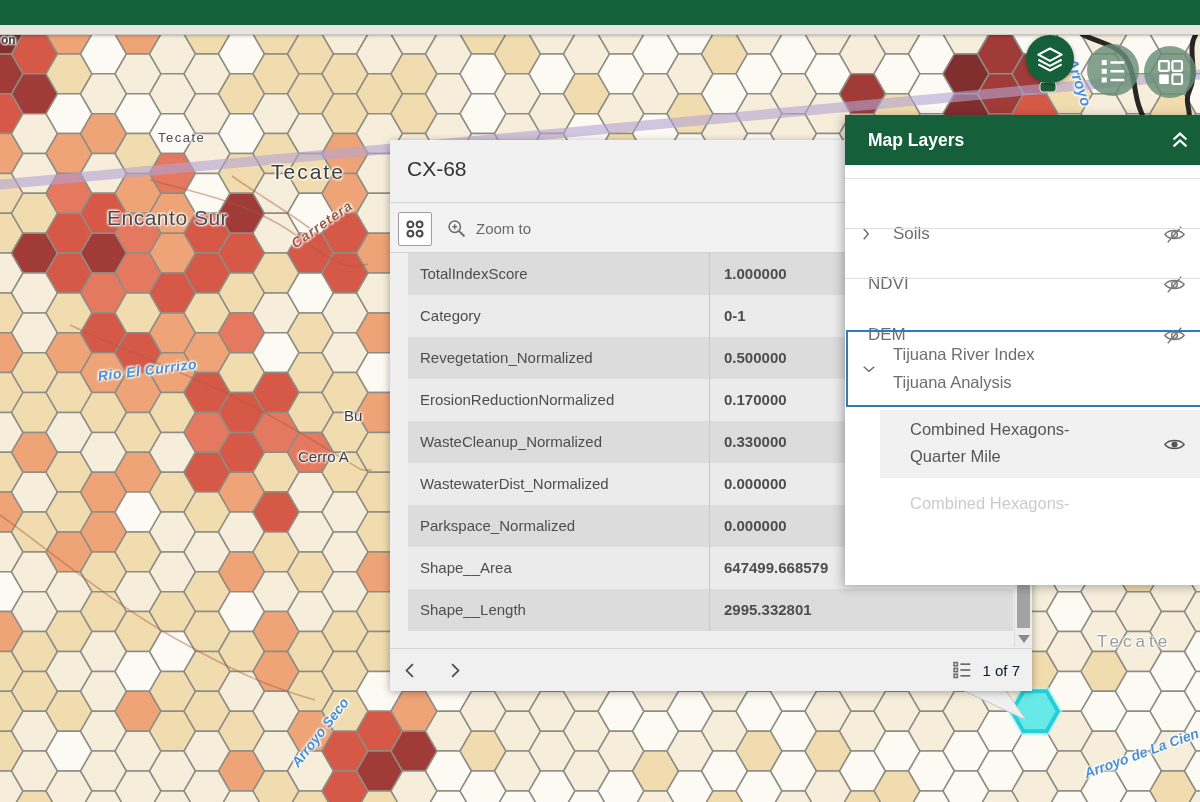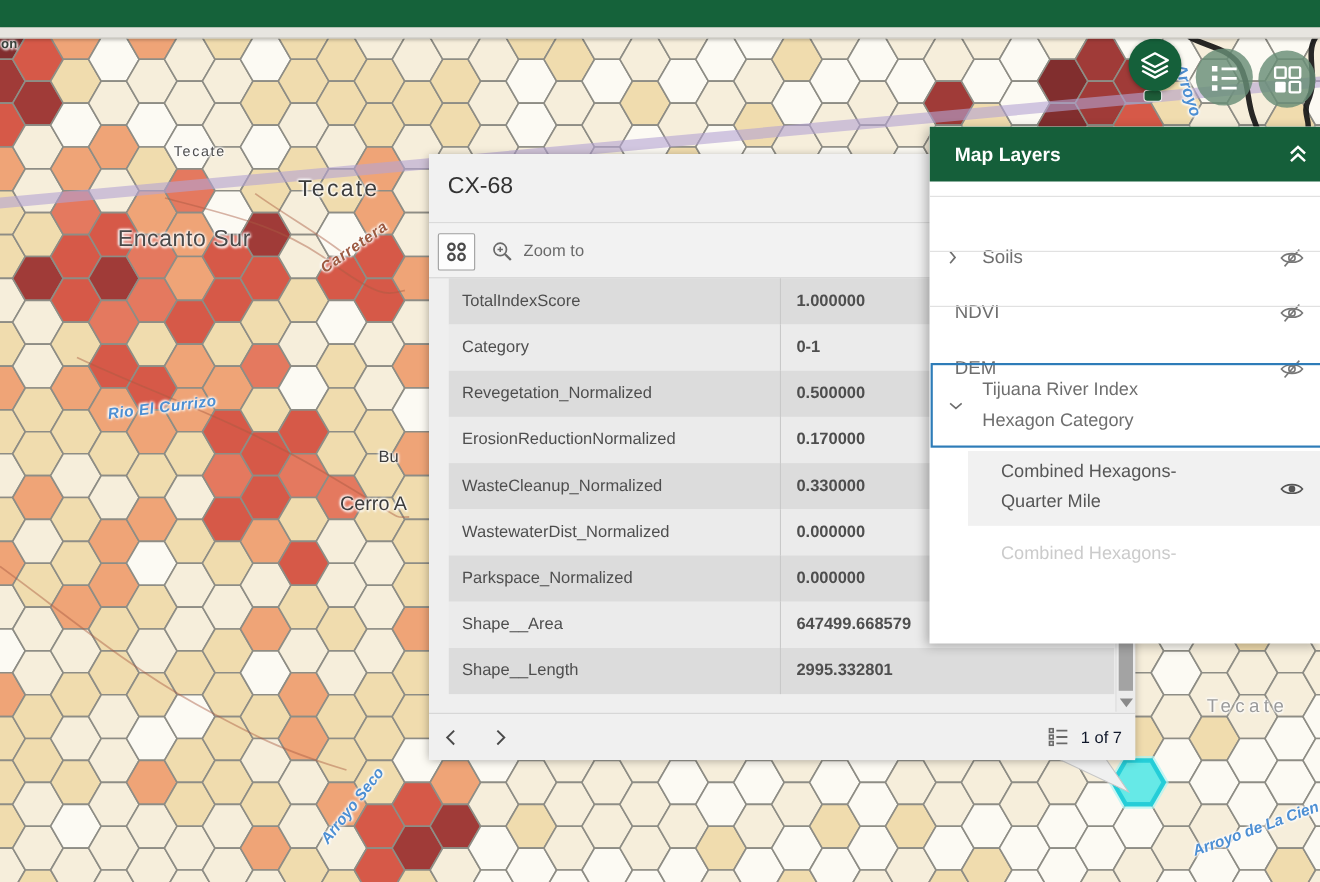--- a/index.html
+++ b/index.html
@@ -937,21 +937,21 @@
       </svg>
   </div>
   <div id="maplabels">
       <span class="maplabel" style="left: 1px; top: 33px; font-size: 12px; color: rgb(55, 65, 58); font-weight: bold;">on</span>
       <span class="maplabel" style="left: 158px; top: 130px; font-size: 13px; color: rgb(77, 77, 77); letter-spacing: 1.5px;">Tecate</span>
       <span class="maplabel" style="left: 271px; top: 160px; font-size: 21px; color: rgb(61, 61, 61); letter-spacing: 2px;">Tecate</span>
       <span class="maplabel" style="left: 107px; top: 206px; font-size: 21px; color: rgb(74, 74, 74); letter-spacing: 0.5px;">Encanto Sur</span>
       <span class="maplabel" style="left: 288px; top: 238px; font-size: 14px; color: rgb(156, 90, 65); transform: rotate(-35deg); font-style: italic; font-weight: bold; letter-spacing: 1px;">Carretera</span>
       <span class="maplabel" style="left: 97px; top: 368px; font-size: 14px; color: rgb(77, 143, 211); transform: rotate(-7deg); font-style: italic; font-weight: bold; letter-spacing: 0.5px;">Rio El Currizo</span>
       <span class="maplabel" style="left: 344px; top: 407px; font-size: 15px; color: rgb(61, 61, 61);">Bu</span>
-      <span class="maplabel" style="left: 298px; top: 448px; font-size: 18px; color: rgb(61, 61, 61); margin-left: 11px;">Cerro A</span>
+      <span class="maplabel" style="left: 298px; top: 448px; font-size: 15px; color: rgb(61, 61, 61);">Cerro A</span>
       <span class="maplabel" style="left: 288px; top: 760px; font-size: 14px; color: rgb(77, 143, 211); transform: rotate(-52deg); font-style: italic; font-weight: bold;">Arroyo Seco</span>
       <span class="maplabel" style="left: 1097px; top: 632px; font-size: 17px; color: rgb(155, 155, 155); letter-spacing: 4px;">Tecate</span>
       <span class="maplabel" style="left: 1082px; top: 766px; font-size: 14px; color: rgb(77, 143, 211); transform: rotate(-20deg); font-style: italic; font-weight: bold;">Arroyo de La Cien</span>
       <span class="maplabel" style="left: 1080px; top: 56px; font-size: 15px; color: rgb(77, 143, 211); transform: rotate(72deg); font-style: italic; font-weight: bold;">Arroyo</span>
     </div>
 
   <div class="mc" id="btn-layers">
     <svg width="28" height="28" viewBox="0 0 24 24">
       <path d="M12 3 2 8.3 12 13.6 22 8.3Z" fill="none" stroke="#fff" stroke-width="1.8" stroke-linejoin="round"></path>
       <path d="M2 12.6 12 17.9 22 12.6" fill="none" stroke="#fff" stroke-width="1.8" stroke-linejoin="round"></path>
@@ -1127,21 +1127,21 @@
         <circle cx="12" cy="12" r="3" fill="none" stroke="#787878" stroke-width="1.5"></circle>
         <line x1="5" y1="20" x2="19" y2="4" stroke="#787878" stroke-width="1.5"></line>
       </svg>
     </div>
 
     <div id="row-sel">
       <svg class="chev" width="18" height="18" viewBox="0 0 24 24">
           <polyline points="5,9 12,15 19,9" fill="none" stroke="#6e6e6e" stroke-width="2"></polyline>
         </svg>
       <span class="ln" style="top:9px;">Tijuana River Index</span>
-      <span class="ln" style="top:37px;">Hexagon Category</span>
+      <span class="ln" style="top:37px;">Tijuana Analysis</span>
     </div>
 
     <div id="row-child1">
       <span class="ln" style="top:6px;">Combined Hexagons-</span>
       <span class="ln" style="top:33px;">Quarter Mile</span>
       <svg class="eye" width="23" height="23" viewBox="0 0 24 24">
         <path d="M2 12 C6 6.5 18 6.5 22 12 C18 17.5 6 17.5 2 12 Z" fill="none" stroke="#555" stroke-width="1.5"></path>
         <circle cx="12" cy="12" r="3.2" fill="#555"></circle>
       </svg>
     </div>

